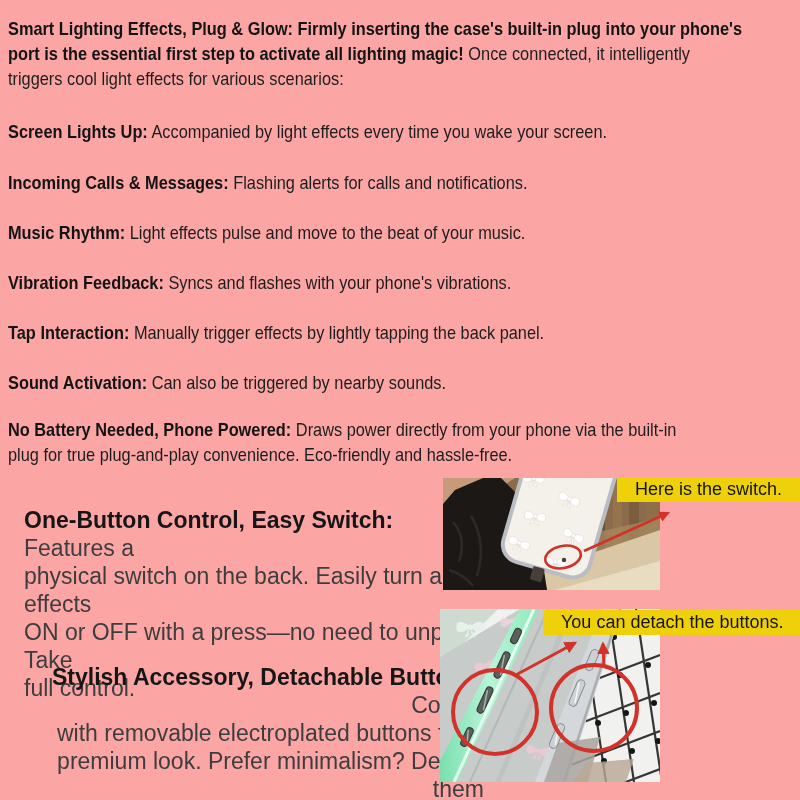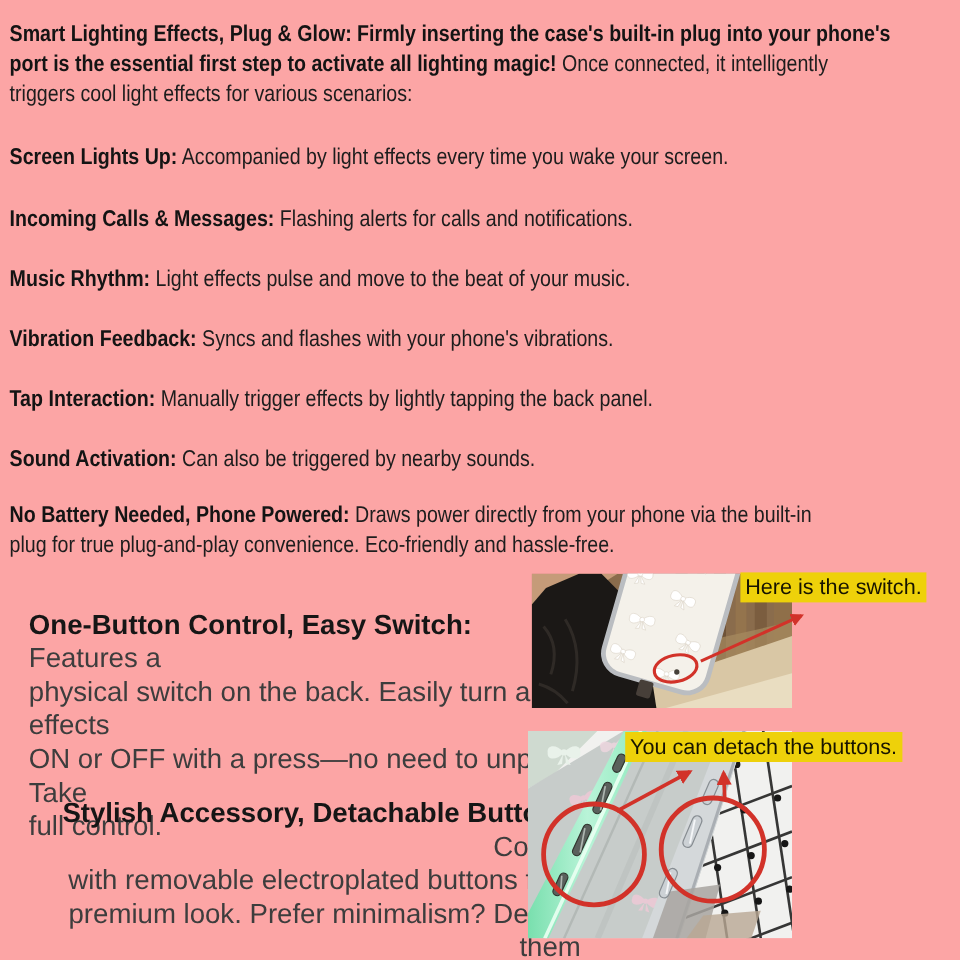--- a/index.html
+++ b/index.html
@@ -32,24 +32,24 @@
   .f2{top:647px;width:460px;text-align:right;}
 
   .photo{position:absolute;overflow:hidden;z-index:1;}
   .photo1{left:443px;top:478px;width:217px;height:112px;}
   .photo2{left:440px;top:609px;width:220px;height:173px;}
   .photo svg{display:block;}
 
   .caption{
     position:absolute;z-index:5;white-space:nowrap;
     background:#eed10a;color:#171400;
-    font-size:18px;line-height:21px;padding:2px 4px;
+    font-size:18px;line-height:21px;padding:2px 18px;
   }
   .cap1{left:617px;top:477px;}
-  .cap2{left:521px;top:610px;}
+  .cap2{left:543px;top:610px;}
 
   .overlay{
     position:absolute;left:0;top:0;width:800px;height:800px;
     z-index:4;pointer-events:none;
   }
 </style>
 </head>
 <body>
 
 <div class="page">

